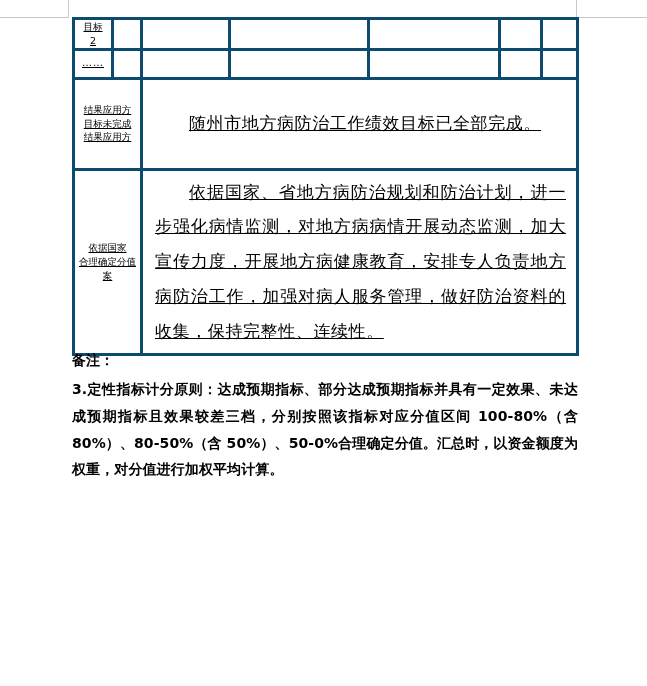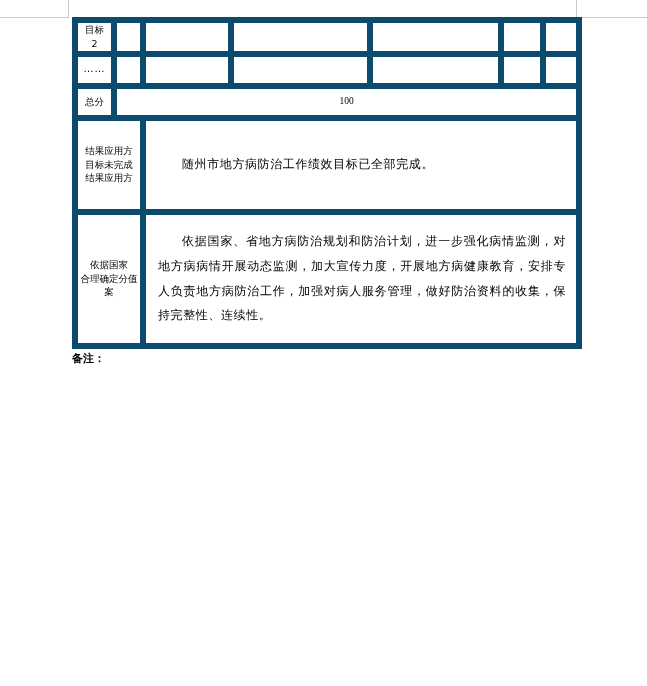--- a/index.html
+++ b/index.html
@@ -29,25 +29,26 @@
   
   .doc-table {
     position: absolute;
     left: 72px;
     top: 17px;
     width: 504px;
     border-collapse: collapse;
     table-layout: fixed;
   }
   .doc-table td {
-    border: 6px solid #0c4a6e;
+    border: 3px solid #0c4a6e;
     padding: 0;
     vertical-align: middle;
     font-size: 9.5px;
     line-height: 1.45;
+    text-decoration: underline;
   }
 
   .lbl-cell {
     text-align: center;
     font-size: 9.5px;
     line-height: 1.5;
     padding: 3px 2px;
   }
   .blank-cell { }
 
@@ -64,41 +65,41 @@
     text-align: center;
     font-size: 11px;
     font-family: "Liberation Serif", "DejaVu Serif", serif;
   }
 
   .deviation-row td { height: 88px; }
   .improve-row  td  { height: 128px; }
 
   .body-text {
     font-family: "DejaVu Serif", "Liberation Serif", serif;
-    font-size: 12px;
+    font-size: 17px;
     line-height: 2.05;
     text-align: justify;
     text-justify: inter-ideograph;
     padding: 4px 10px 4px 12px;
     letter-spacing: 0.6px;
   }
   .body-text.indent { text-indent: 2em; }
   .body-text.center-single {
     text-indent: 2em;
     line-height: 1.6;
   }
 
   
   .notes {
     position: absolute;
     left: 72px;
     top: 352px;
     width: 506px;
     font-family: "DejaVu Sans", "Liberation Sans", sans-serif;
-    font-size: 11px;
+    font-size: 14px;
     font-weight: bold;
     color: #000;
   }
   .notes-title {
     margin: 0 0 7px 0;
     line-height: 1.2;
   }
   .note-item {
     margin: 0 0 4px 0;
     line-height: 1.92;
@@ -145,24 +146,20 @@
         <div class="ellipsis">……</div>
       </td>
       <td class="blank-cell"></td>
       <td class="blank-cell"></td>
       <td class="blank-cell"></td>
       <td class="blank-cell"></td>
       <td class="blank-cell"></td>
       <td class="blank-cell"></td>
     </tr>
 
-    <tr class="row-total">
-      <td class="lbl-cell">总分</td>
-      <td class="total-value" colspan="6">100</td>
-    </tr>
 
     <tr class="deviation-row">
       <td class="lbl-cell" colspan="2">
         <div>结果应用方</div>
         <div>目标未完成</div>
         <div>结果应用方</div>
       </td>
       <td colspan="5">
         <div class="body-text center-single">随州市地方病防治工作绩效目标已全部完成。</div>
       </td>
@@ -176,13 +173,14 @@
       </td>
       <td colspan="5">
         <div class="body-text indent">依据国家、省地方病防治规划和防治计划，进一步强化病情监测，对地方病病情开展动态监测，加大宣传力度，开展地方病健康教育，安排专人负责地方病防治工作，加强对病人服务管理，做好防治资料的收集，保持完整性、连续性。</div>
       </td>
     </tr>
   </tbody>
 </table>
 
 <div class="notes">
   <div class="notes-title">备注：</div>
+  <div class="note-item">3.定性指标计分原则：达成预期指标、部分达成预期指标并具有一定效果、未达成预期指标且效果较差三档，分别按照该指标对应分值区间 100-80%（含 80%）、80-50%（含 50%）、50-0%合理确定分值。汇总时，以资金额度为权重，对分值进行加权平均计算。</div>
 </div>
 
 </body></html>

